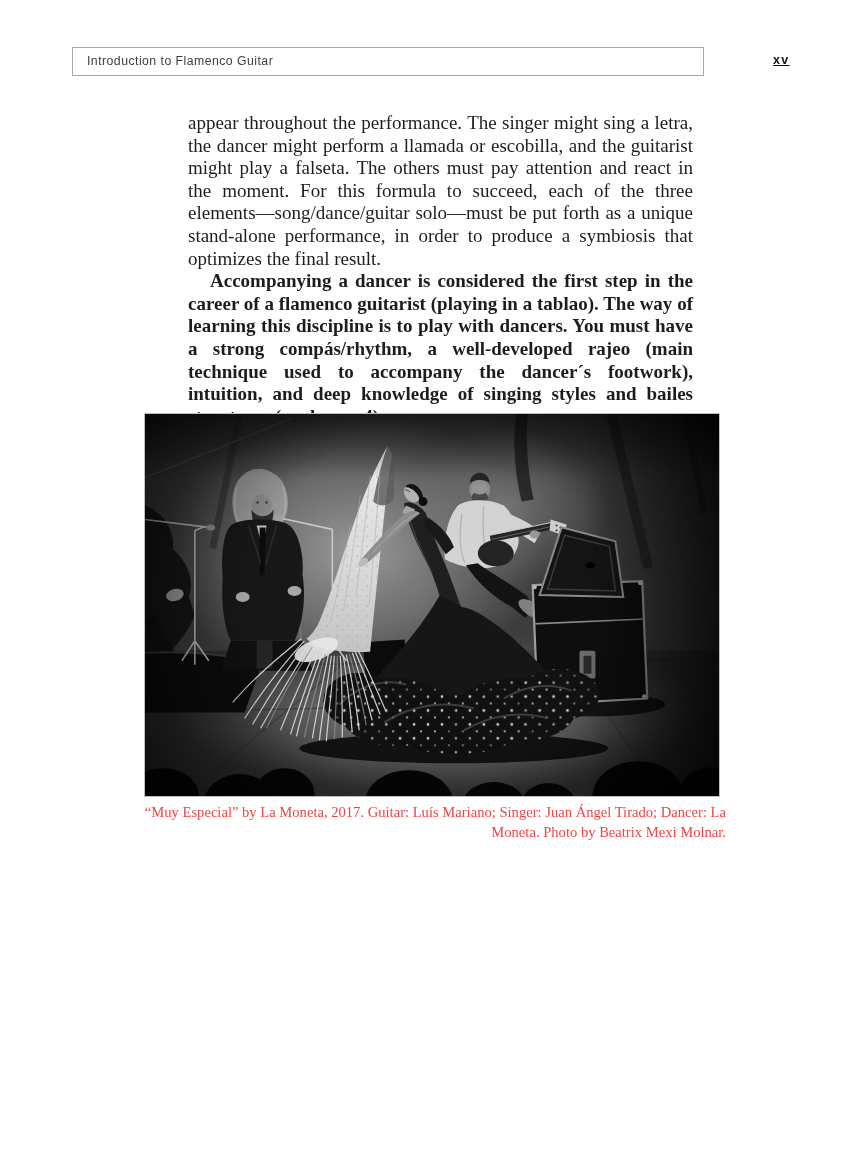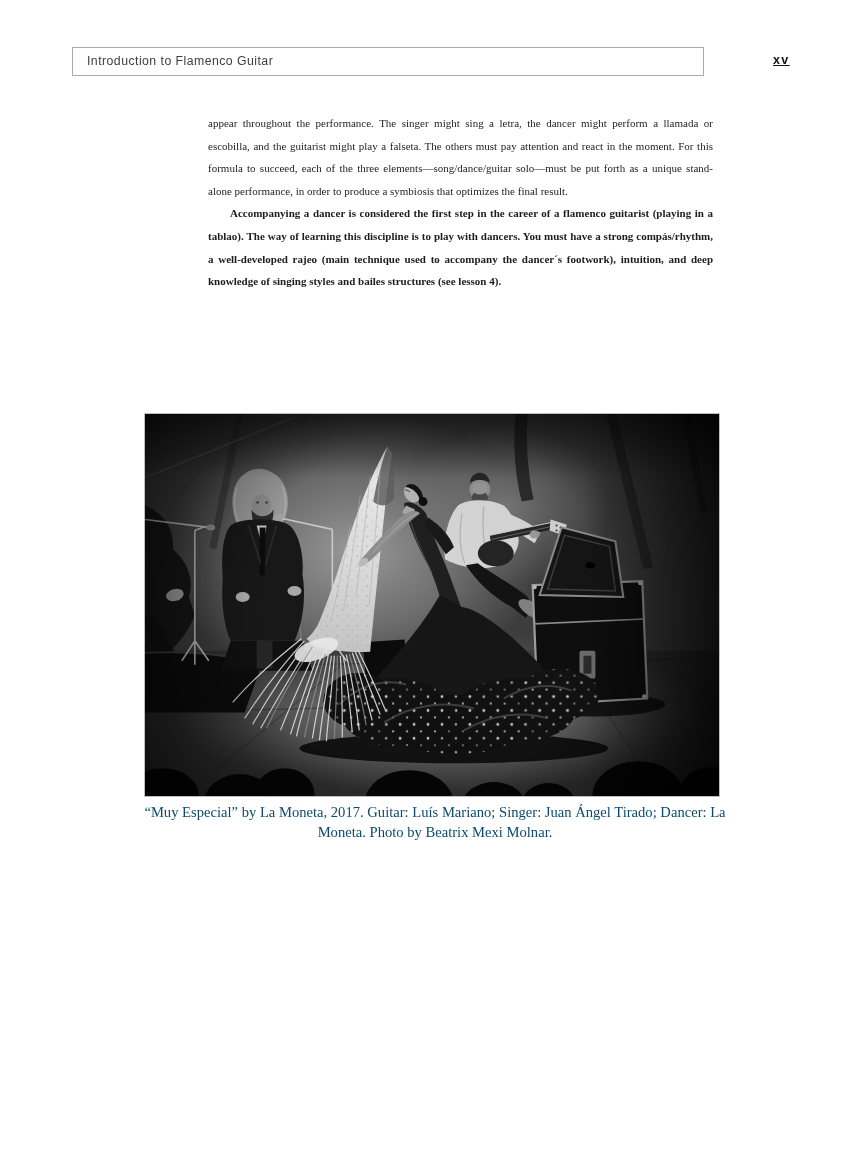--- a/index.html
+++ b/index.html
@@ -18,36 +18,36 @@
     font-family:"Liberation Sans","DejaVu Sans",sans-serif;
     font-size:12.3px;color:#3e3e3e;letter-spacing:0.45px;
   }
   .page-number{
     position:absolute;left:773px;top:53px;
     font-family:"Liberation Sans","DejaVu Sans",sans-serif;
     font-size:12.5px;font-weight:bold;color:#151515;letter-spacing:1.4px;text-decoration:underline;
   }
   
   .body-text{
-    position:absolute;left:208px;top:112px;width:505px;
-    font-size:11px;line-height:22.6px;color:#1d1d1d;
+    position:absolute;left:188px;top:112px;width:505px;
+    font-size:19px;line-height:22.6px;color:#1d1d1d;
     text-align:justify;
   }
   .body-text p{margin:0;}
   .body-text p.indent{text-indent:22px;font-weight:bold;}
   
   .figure{position:absolute;left:144px;top:413px;width:582px;margin:0;}
   .photo{
     position:relative;width:576px;height:384px;
     border:1px solid #bfbfbf;box-sizing:border-box;background:#111;
   }
   .photo svg{display:block;width:100%;height:100%;}
   .caption{
     margin-top:6px;width:582px;
-    font-size:14.6px;line-height:19.8px;color:#0c4a6e;text-align:center;
+    font-size:14.6px;line-height:19.8px;color:#ef4444;text-align:right;
   }
 </style>
 </head>
 <body>
 
 <div class="page">
 
   <div class="header-box">
     <span class="running-title">Introduction to Flamenco Guitar</span>
   </div>

